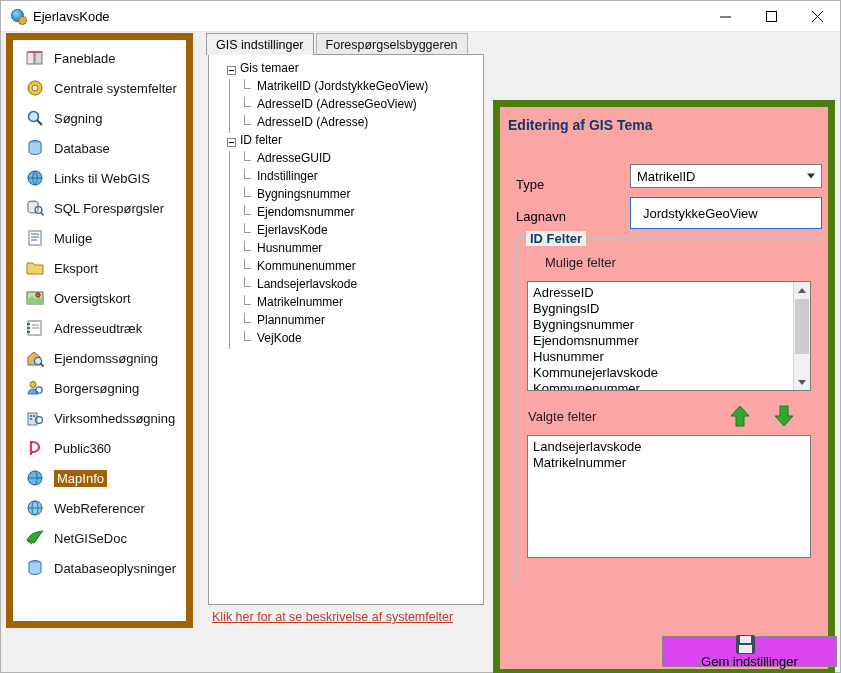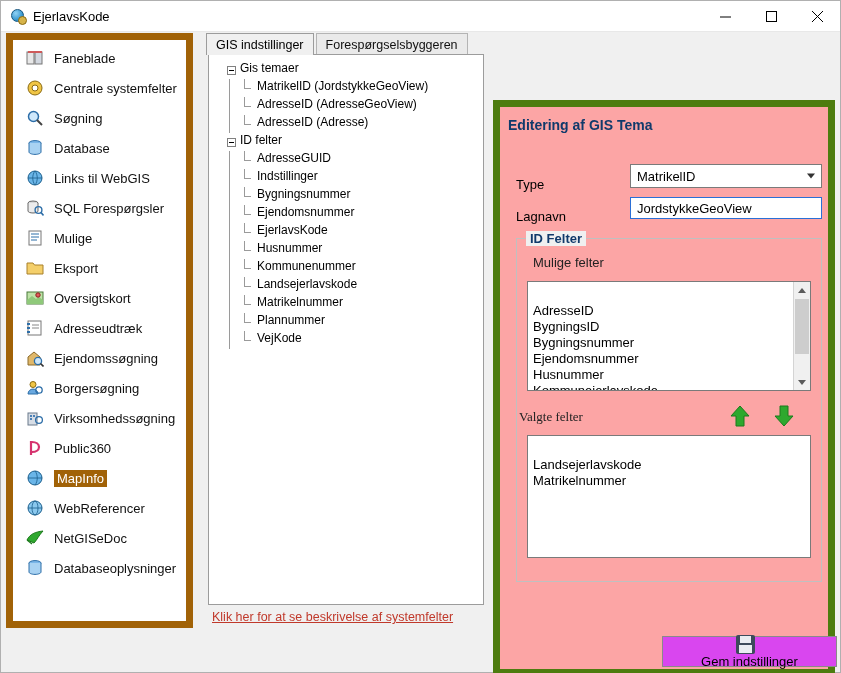--- a/index.html
+++ b/index.html
@@ -209,25 +209,25 @@
   .combo .arrow {
     position: absolute; right: 6px; top: 50%;
     transform: translateY(-50%);
     width: 0; height: 0;
     border-left: 4px solid transparent;
     border-right: 4px solid transparent;
     border-top: 5px solid #333;
   }
   .textinput {
     position: absolute;
-    height: 22px;
+    height: 32px;
     background: #fff;
     border: 1px solid #2a6fd6;
     display: flex; align-items: center;
-    padding-left: 6px;
+    padding-left: 12px;
     font-size: 13px;
   }
 
   .group {
     position: absolute;
     border: 1px solid #c0c0c0;
     background: transparent;
   }
   .group-title {
     position: absolute;
@@ -238,21 +238,21 @@
   }
   .sub-label {
     position: absolute; font-size: 13px; color: #222;
   }
   .listbox {
     position: absolute;
     background: #fff;
     border: 1px solid #7a7a7a;
     overflow: hidden;
   }
-  .listbox .lb-inner { padding: 21px 5px; }
+  .listbox .lb-inner { padding: 3px 5px; }
   .lb-item { font-size: 13px; line-height: 16px; white-space: nowrap; }
   .scrollbar {
     position: absolute;
     right: 0; top: 0; bottom: 0;
     width: 17px;
     background: #f0f0f0;
     border-left: 1px solid #d4d4d4;
   }
   .sb-btn {
     position: absolute; left: 0; width: 16px; height: 16px;
@@ -675,21 +675,21 @@
       </div>
 
       <div class="field-label" style="left:16px; top:102px;">Lagnavn</div>
       <div class="textinput" style="left:130px; top:90px; width:192px;">
         <span>JordstykkeGeoView</span>
       </div>
 
       <div class="group" style="left:16px; top:131px; width:306px; height:344px;">
         <div class="group-title">ID Felter</div>
 
-        <div class="sub-label" style="left:16px; top:16px;">Mulige felter</div>
+        <div class="sub-label" style="left:28px; top:16px;">Mulige felter</div>
 
         <div class="listbox" style="left:10px; top:42px; width:284px; height:110px;">
           <div class="lb-inner">
             <div class="lb-item">AdresseID</div>
             <div class="lb-item">BygningsID</div>
             <div class="lb-item">Bygningsnummer</div>
             <div class="lb-item">Ejendomsnummer</div>
             <div class="lb-item">Husnummer</div>
             <div class="lb-item">Kommunejerlavskode</div>
             <div class="lb-item">Kommunenummer</div>
@@ -698,21 +698,21 @@
             <div class="sb-btn up">
                 <span class="sb-arrow-up"></span>
               </div>
             <div class="sb-thumb" style="top:17px; height:55px;"></div>
             <div class="sb-btn down">
                 <span class="sb-arrow-down"></span>
               </div>
           </div>
         </div>
 
-        <div class="sub-label" style="left:2px; top:170px;font-family:Liberation Serif, serif;">Valgte felter</div>
+        <div class="sub-label" style="left:11px; top:170px;">Valgte felter</div>
 
         <div class="updown-btn" style="left:212px; top:166px;">
           <svg width="20" height="22" viewBox="0 0 20 22">
             <path d="M10 1 L19 11 H14 V21 H6 V11 H1 Z" fill="#2ea82e" stroke="#1c7a1c"></path>
           </svg>
         </div>
         <div class="updown-btn" style="left:256px; top:166px;">
           <svg width="20" height="22" viewBox="0 0 20 22">
             <path d="M10 21 L19 11 H14 V1 H6 V11 H1 Z" fill="#2ea82e" stroke="#1c7a1c"></path>
           </svg>

